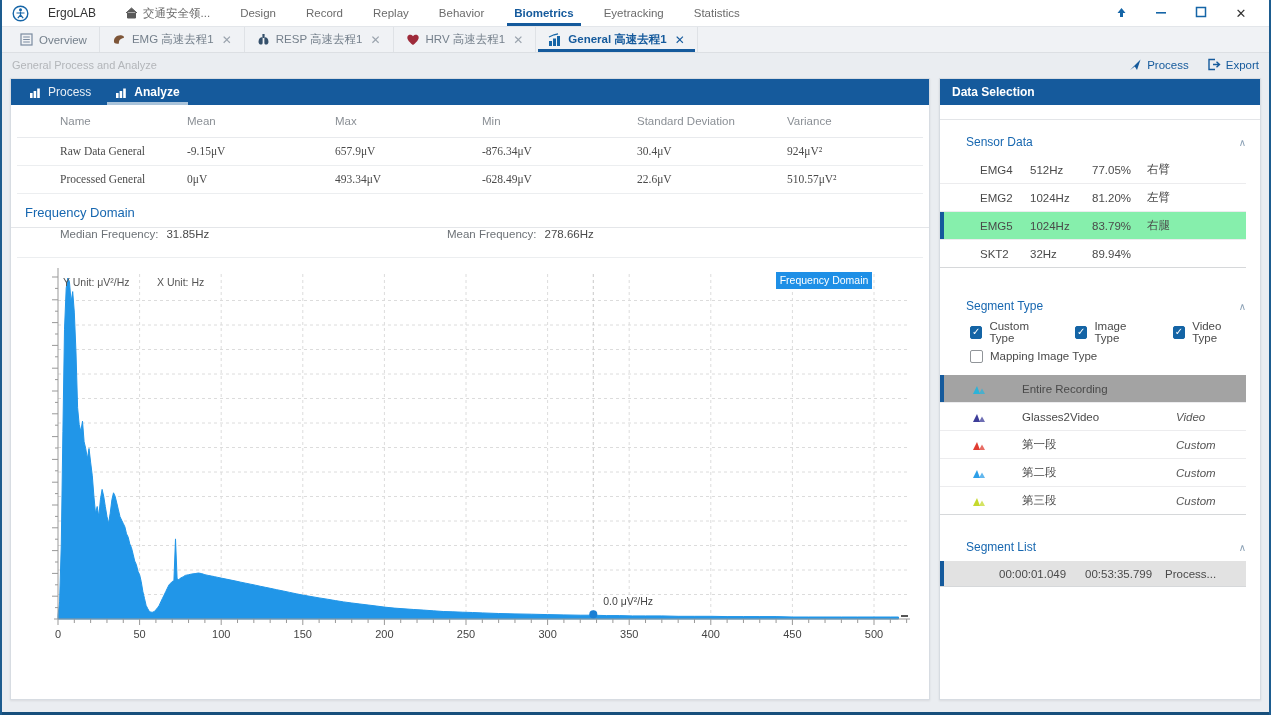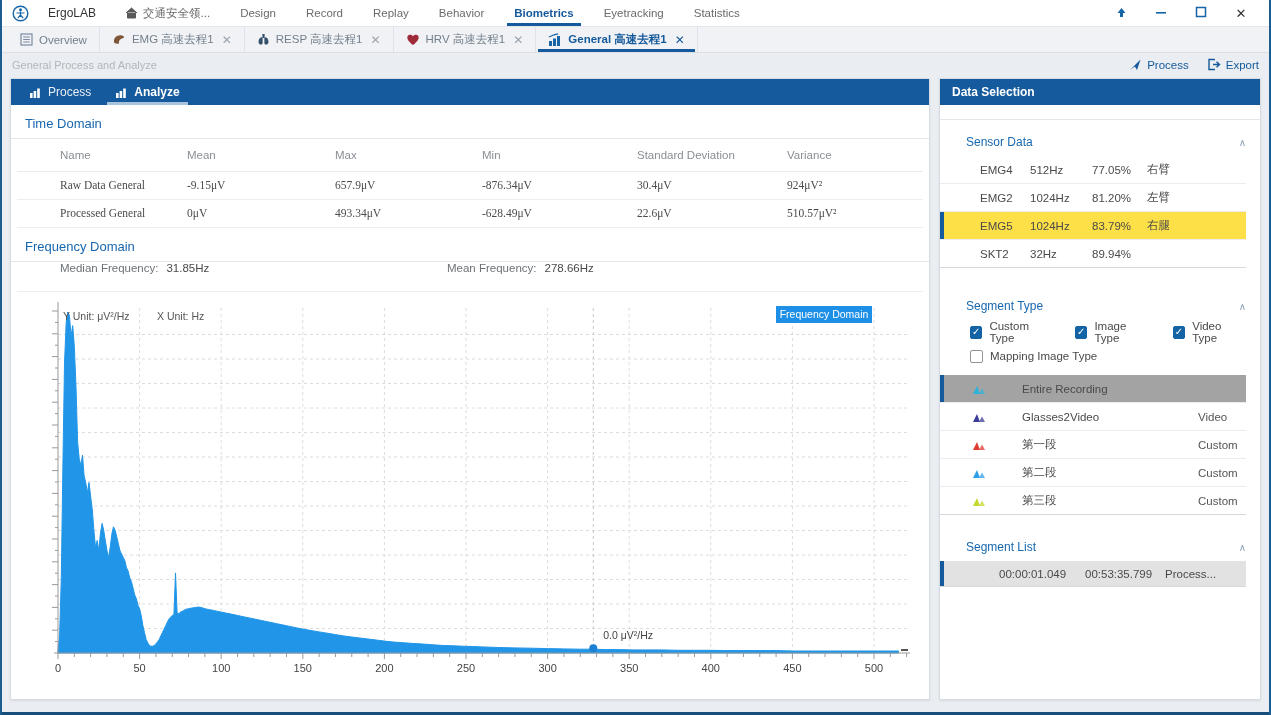--- a/index.html
+++ b/index.html
@@ -69,36 +69,36 @@
   .kv-block { padding:8px 0 6px 0; border-bottom:1px solid #e3e5e8; }
   .kv-row { display:flex; height:20px; align-items:center; font-size:11.5px; }
   .kv-label { padding-left:54px; width:100px; color:#555; }
   .kv-value { color:#444; }
   .side-section-head { display:flex; align-items:center; height:28px; padding:0 14px 0 26px; }
   .side-section-head .stitle { color:#1767b0; font-size:12px; }
   .chev { margin-left:auto; color:#8aa0b5; font-size:10px; }
   .srow { position:relative; height:28px; display:grid; grid-template-columns:50px 62px 55px auto; align-items:center;
           padding-left:40px; margin-right:14px; font-size:11.5px; color:#4a4a4a; border-bottom:1px solid #ececee; }
   .srow:last-child { border-bottom:1px solid #d6d8da; }
-  .srow.selected { background:#fde047; }
+  .srow.selected { background:#86efac; }
   .srow.selected::before { content:""; position:absolute; left:0; top:0; bottom:0; width:4px; background:#155a9c; }
   .cbrow { display:flex; align-items:center; gap:8px; padding-left:30px; height:24px; font-size:11.5px; color:#4a4a4a; }
   .cbgroup { display:flex; align-items:center; gap:7px; margin-right:14px; }
   .checkbox { width:13px; height:13px; border:1px solid #919599; border-radius:2px; background:#fff;
               display:flex; align-items:center; justify-content:center; color:transparent; font-size:10px; line-height:1; }
   .checkbox.checked { background:#1464a5; border-color:#1464a5; color:#fff; }
   .seg-rows { margin-top:7px; }
   .segrow { position:relative; height:28px; display:flex; align-items:center; margin-right:14px;
             font-size:11.5px; color:#4a4a4a; border-bottom:1px solid #ececee; }
   .segrow:last-child { border-bottom:1px solid #d6d8da; }
   .segrow.selected { background:#a3a3a3; }
   .segrow.selected::before { content:""; position:absolute; left:0; top:0; bottom:0; width:4px; background:#155a9c; }
   .segrow .segicon { margin-left:32px; width:14px; display:flex; }
   .segrow .seglabel { margin-left:36px; width:150px; }
-  .segrow .segtype { margin-left:26px; color:#555; }
+  .segrow .segtype { margin-left:4px; color:#555;font-style:italic; }
   .slrow { position:relative; height:26px; display:flex; align-items:center; background:#e2e2e2;
            margin-right:14px; font-size:11.5px; color:#4a4a4a; border-bottom:1px solid #d6d8da; }
   .slrow::before { content:""; position:absolute; left:0; top:0; bottom:0; width:4px; background:#155a9c; }
   .sl-start { margin-left:59px; width:86px; }
   .sl-end { width:80px; }
   .sl-status { margin-left:0px; }
   .mt24 { margin-top:24px; } .mt18 { margin-top:18px; }
 
   svg text { font-family:"Liberation Sans","DejaVu Sans",sans-serif; }
 </style>
@@ -242,21 +242,20 @@
         <div class="panel-tab active">
           <svg width="13" height="12" viewBox="0 0 13 12">
             <rect x="1" y="7" width="2.6" height="5" fill="#fff"></rect>
               <rect x="4.6" y="5" width="2.6" height="7" fill="#fff"></rect>
               <rect x="8.2" y="2.5" width="2.6" height="9.5" fill="#fff"></rect>
           </svg>
           <span>Analyze</span>
         </div>
       </div>
 
-      <div class="section-title">Time Domain</div>
 
       <table class="stats">
         <colgroup>
             <col class="col-name">
             <col class="col-mean">
             <col class="col-max">
             <col class="col-min">
             <col class="col-std">
             <col>
           </colgroup>

